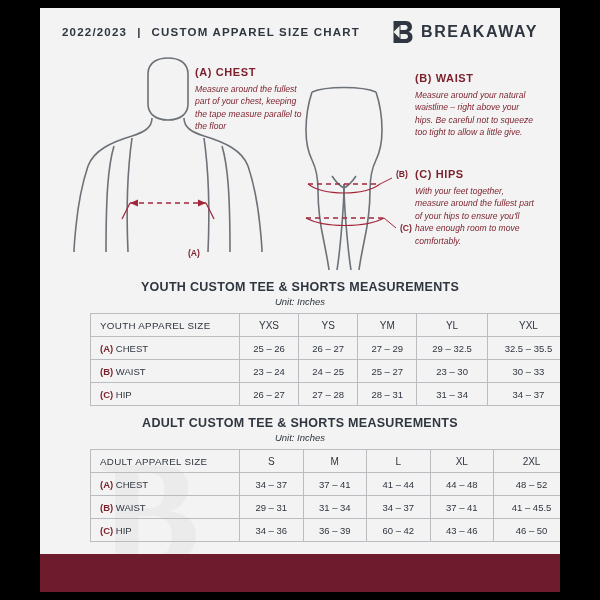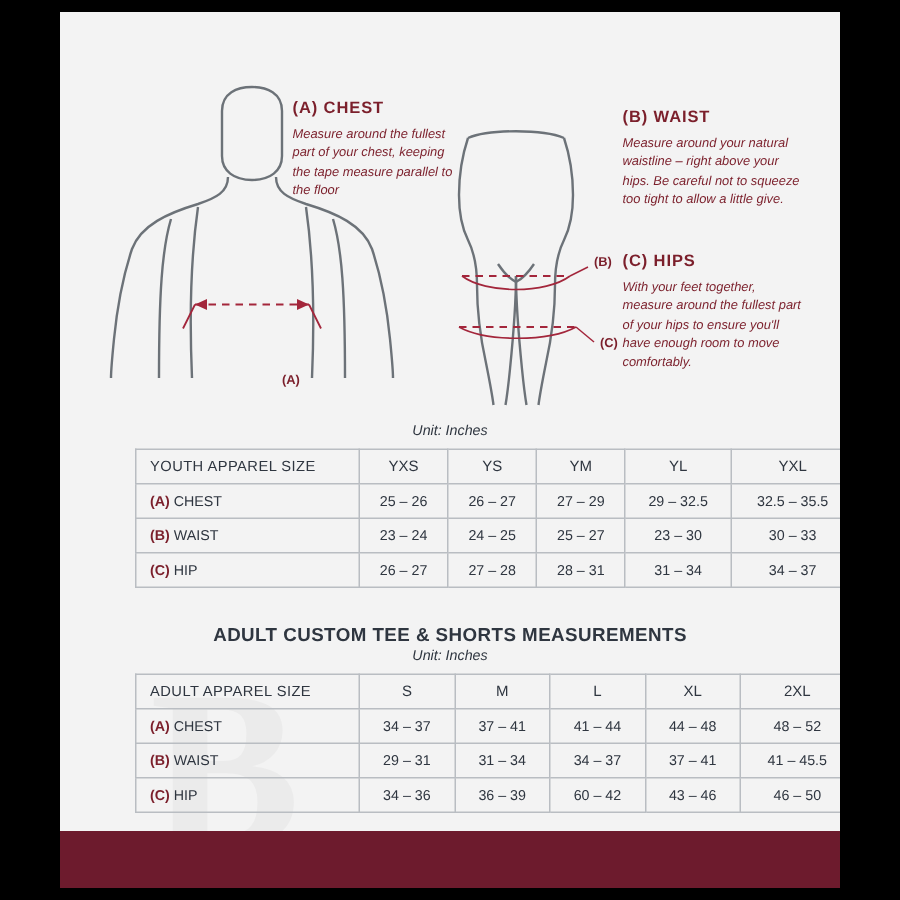--- a/index.html
+++ b/index.html
@@ -170,20 +170,39 @@
   }
 </style>
 </head>
 <body>
 
 <div id="page">
   <div id="sheet">
 
     <div class="watermark">B</div>
 
+    <div class="header">
+      <div class="header-left">
+        <span>2022/2023</span>
+        <span class="header-sep">|</span>
+        <span>CUSTOM APPAREL SIZE CHART</span>
+      </div>
+      <div class="brand">
+        <span class="brand-logo">
+          <svg width="20" height="24" viewBox="0 0 20 24">
+            <path d="M3 1 L13 1 C17 1 19 4 19 7 C19 9.5 17.5 11.2 15.5 11.8 C17.8 12.4 19.5 14.2 19.5 17 C19.5 20.5 17 23 13 23 L3 23 Z
+                     M7.5 5 L7.5 10 L12 10 C13.6 10 14.6 8.9 14.6 7.5 C14.6 6.1 13.6 5 12 5 Z
+                     M7.5 14 L7.5 19 L12.3 19 C14 19 15 17.9 15 16.5 C15 15.1 14 14 12.3 14 Z" fill="#2f3640"></path>
+            <path d="M0.5 1 L6 1 L6 23 L0.5 23 Z" fill="#2f3640"></path>
+            <path d="M0.5 12 L6.5 6 L6.5 18 Z" fill="#f3f3f3"></path>
+          </svg>
+        </span>
+        <span class="brand-name">BREAKAWAY</span>
+      </div>
+    </div>
 
     <div class="diagram">
 
       <svg width="520" height="222" viewBox="0 0 520 222">
 
         <g fill="none" stroke="#6c7278" stroke-width="1.6">
 
           <path d="M108 18 C108 6 118 2 128 2 C138 2 148 6 148 18 L148 48 C148 58 140 64 128 64 C116 64 108 58 108 48 Z"></path>
 
           <path d="M112 62 C112 72 104 76 92 80 C72 86 54 94 48 110 C42 128 38 150 36 170 C35 180 34 190 34 196"></path>
@@ -242,20 +261,21 @@
         <div class="note-title">(B) WAIST</div>
         <div class="note-body">Measure around your natural waistline – right above your hips. Be careful not to squeeze too tight to allow a little give.</div>
       </div>
       <div class="note note-hips">
         <div class="note-title">(C) HIPS</div>
         <div class="note-body">With your feet together, measure around the fullest part of your hips to ensure you'll have enough room to move comfortably.</div>
       </div>
     </div>
 
     <div class="table-block" style="top:272px;">
+      <div class="tbl-title">YOUTH CUSTOM TEE &amp; SHORTS MEASUREMENTS</div>
       <div class="tbl-sub">Unit: Inches</div>
       <table>
         <thead>
           <tr>
             <th class="rowhead">YOUTH APPAREL SIZE</th>
             <th class="colhead">YXS</th>
             <th class="colhead">YS</th>
             <th class="colhead">YM</th>
             <th class="colhead">YL</th>
             <th class="colhead">YXL</th>

